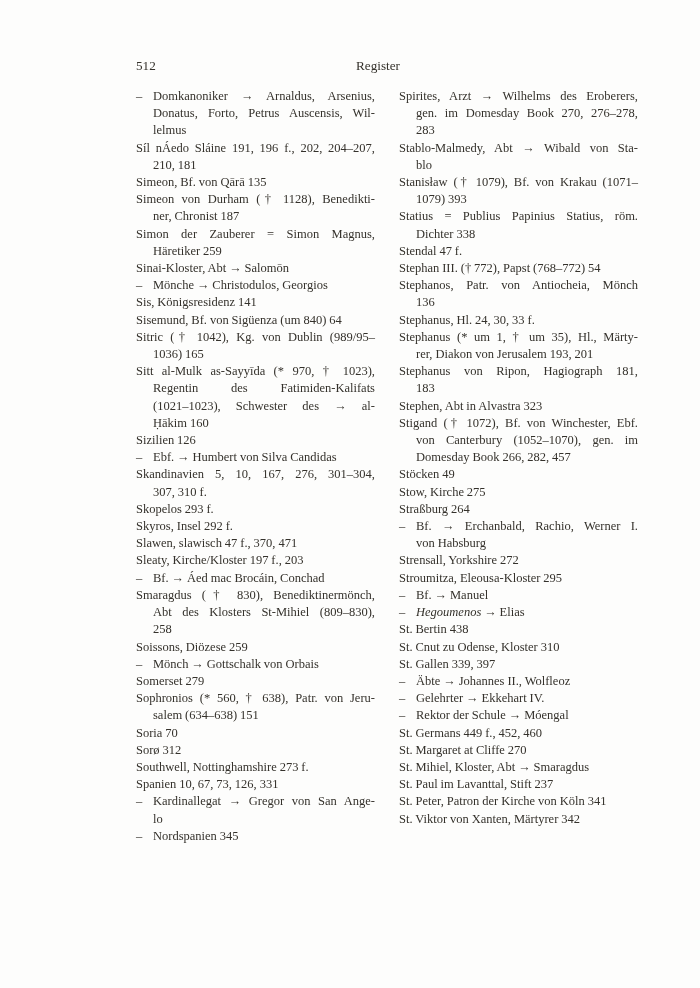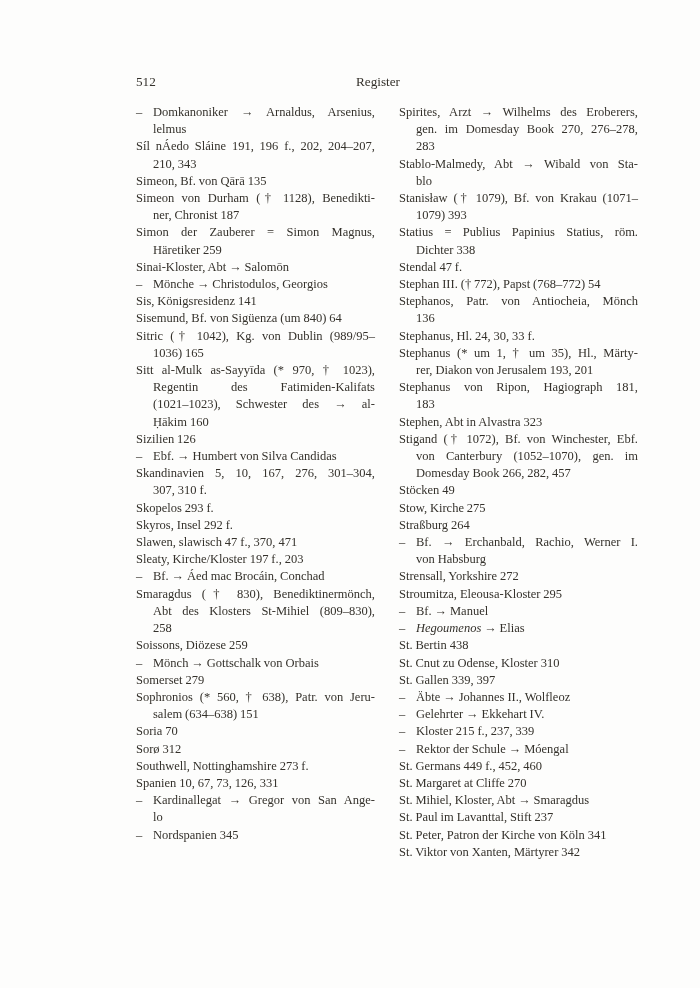--- a/index.html
+++ b/index.html
@@ -13,21 +13,21 @@
     font-family: "Liberation Serif", "DejaVu Serif", serif;
   }
   .page {
     position: relative;
     width: 700px;
     height: 988px;
   }
   .content {
     position: absolute;
     left: 136px;
-    top: 73px;
+    top: 57px;
     width: 502px;
   }
   .running-head {
     position: relative;
     height: 17px;
     font-size: 13.2px;
     line-height: 17px;
   }
   .pagenum {
     position: absolute;
@@ -75,25 +75,26 @@
 <div class="page">
   <div class="content">
     <div class="running-head">
       <span class="pagenum">512</span>
       <span class="head-title">Register</span>
     </div>
     <div class="columns">
       <div class="col" id="col-left">
           <div class="entry sub">
             <div class="line just"><span class="dash">–</span>Domkanoniker → Arnaldus, Arsenius,</div>
+            <div class="line cont just">Donatus, Forto, Petrus Auscensis, Wil-</div>
             <div class="line cont">lelmus</div>
           </div>
           <div class="entry">
             <div class="line just">Síl nÁedo Sláine 191, 196 f., 202, 204–207,</div>
-            <div class="line cont">210, 343</div>
+            <div class="line cont">210, 181</div>
           </div>
           <div class="entry">
             <div class="line">Simeon, Bf. von Qārā 135</div>
           </div>
           <div class="entry">
             <div class="line just">Simeon von Durham († 1128), Benedikti-</div>
             <div class="line cont">ner, Chronist 187</div>
           </div>
           <div class="entry">
             <div class="line just">Simon der Zauberer = Simon Magnus,</div>
@@ -263,23 +264,20 @@
             <div class="line">St. Cnut zu Odense, Kloster 310</div>
           </div>
           <div class="entry">
             <div class="line">St. Gallen 339, 397</div>
           </div>
           <div class="entry sub">
             <div class="line"><span class="dash">–</span>Äbte → Johannes II., Wolfleoz</div>
           </div>
           <div class="entry sub">
             <div class="line"><span class="dash">–</span>Gelehrter → Ekkehart IV.</div>
-          </div>
-          <div class="entry sub">
-            <div class="line"><span class="dash">–</span>Kloster 215 f., 237, 339</div>
           </div>
           <div class="entry sub">
             <div class="line"><span class="dash">–</span>Rektor der Schule → Móengal</div>
           </div>
           <div class="entry">
             <div class="line">St. Germans 449 f., 452, 460</div>
           </div>
           <div class="entry">
             <div class="line">St. Margaret at Cliffe 270</div>
           </div>

